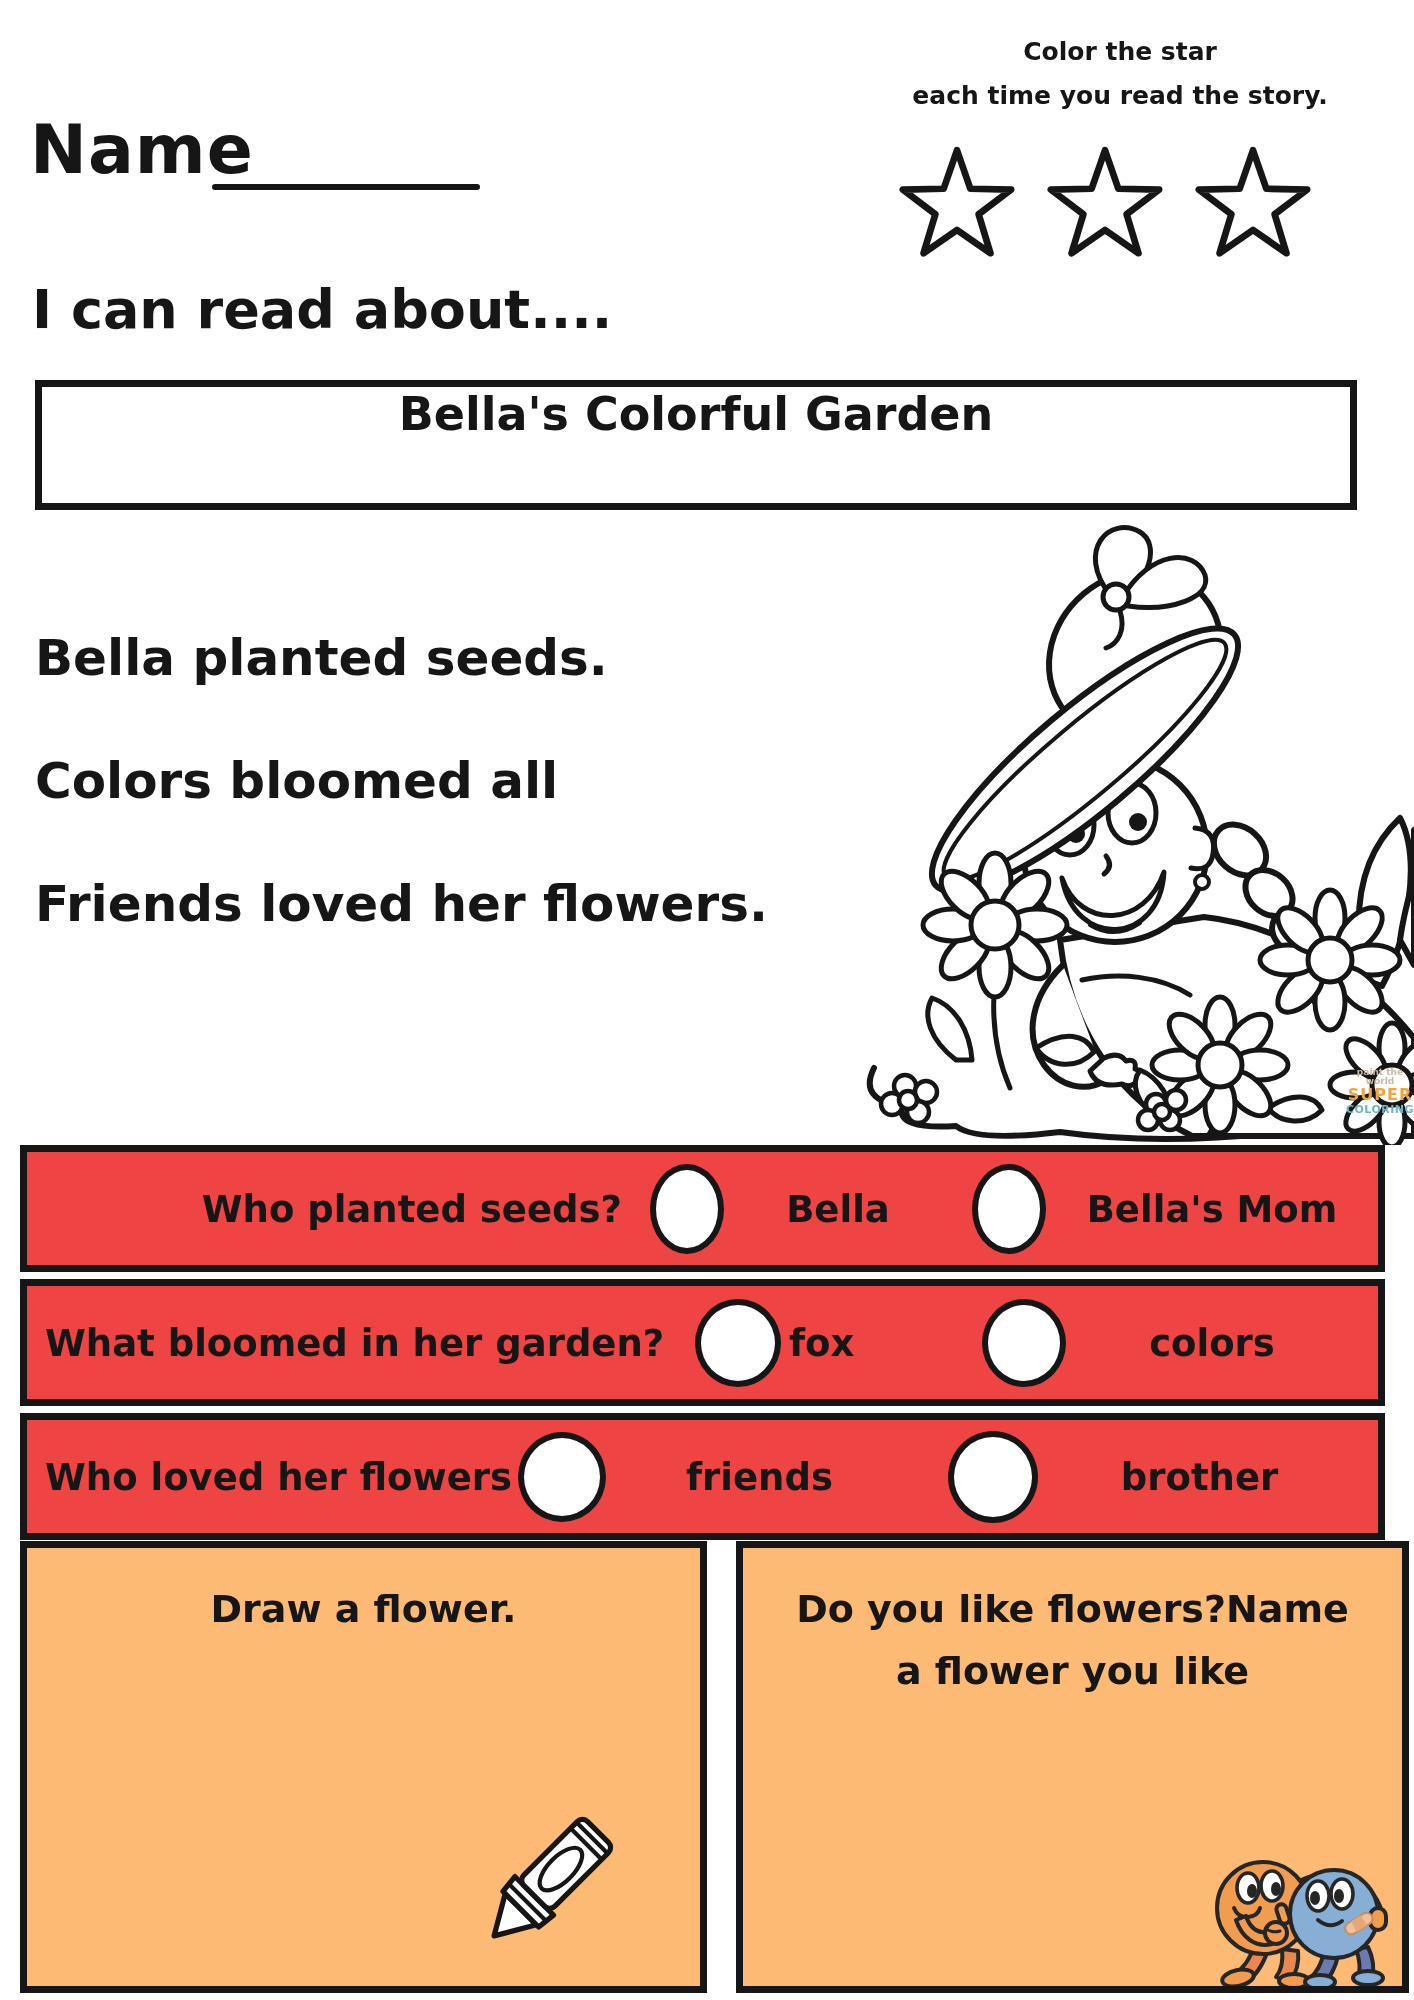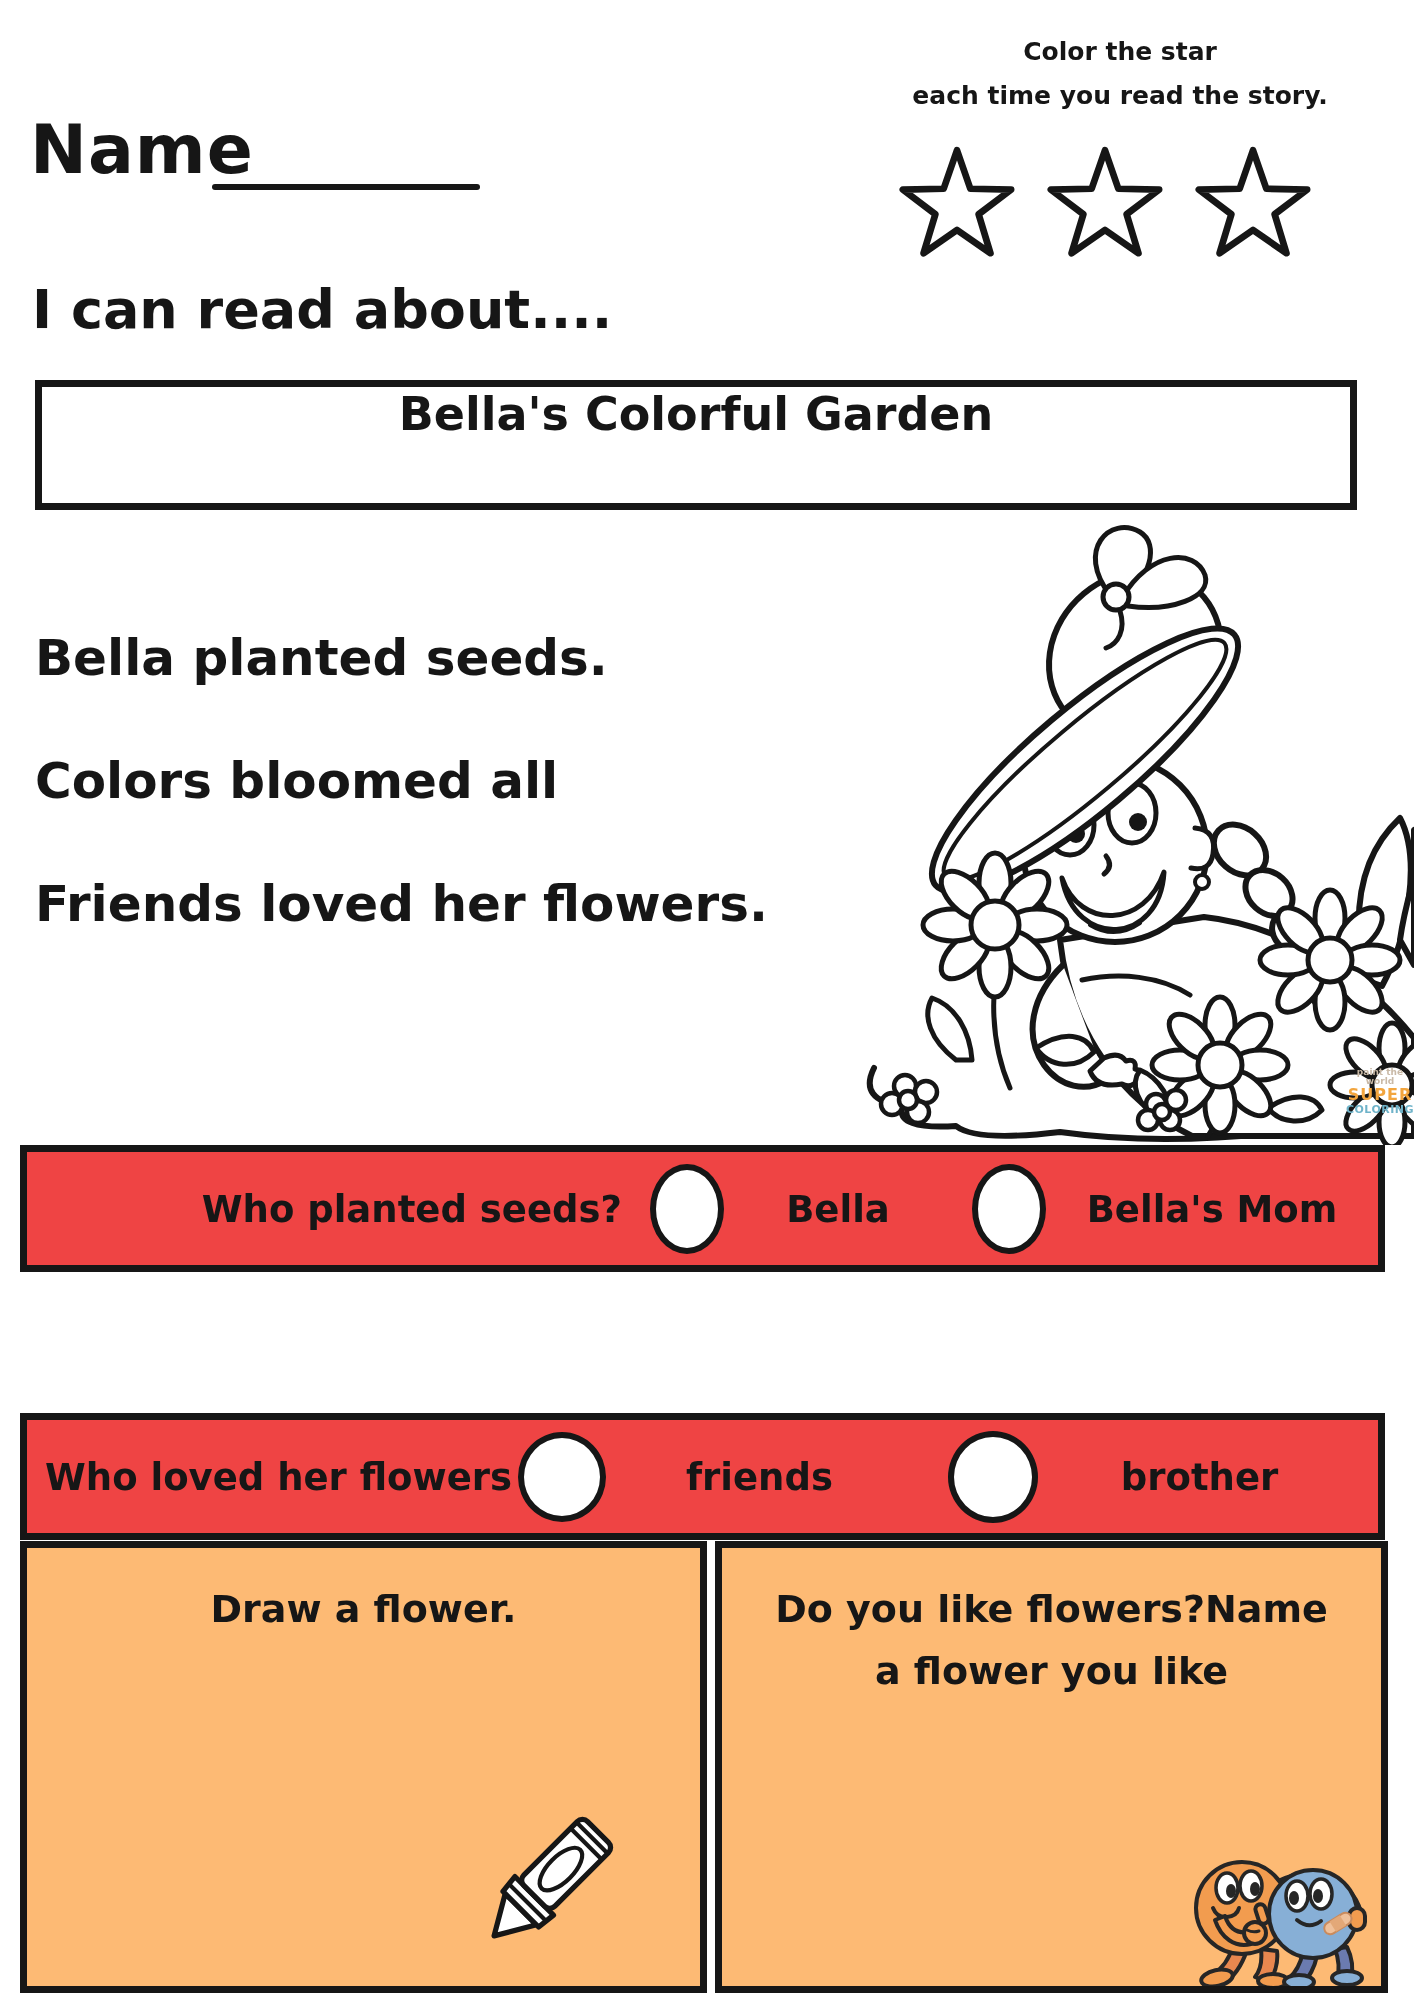--- a/index.html
+++ b/index.html
@@ -49,21 +49,21 @@
   #row2 .c2{left:955px;width:84px;height:88px;}
   #row2 .l2{left:1040px;width:290px;}
   #row3 .q-prompt{left:18px;text-align:left;}
   #row3 .c1{left:491px;width:88px;height:90px;}
   #row3 .l1{left:590px;width:285px;}
   #row3 .c2{left:921px;width:90px;height:92px;}
   #row3 .l2{left:1030px;width:285px;}
   
   .activity-box{position:absolute;top:1541px;height:452px;box-sizing:border-box;border:7px solid #161616;background:#fdba74;}
   .draw-box{left:20px;width:687px;}
-  .write-box{left:715px;width:673px;}
+  .write-box{left:736px;width:673px;}
   .box-prompt{position:absolute;top:30px;left:0;width:100%;text-align:center;font-size:38px;font-weight:700;line-height:62px;}
   .crayon{position:absolute;left:420px;top:225px;width:210px;height:210px;}
   .mascots{position:absolute;right:6px;bottom:0px;width:190px;height:150px;}
 </style>
 </head>
 <body>
 
 <div class="page">
 
   <div class="name-label">Name</div>
@@ -219,20 +219,27 @@
   </div>
 
   <div class="q-row" id="row1">
     <div class="q-prompt">Who planted seeds?</div>
     <span class="answer-circle c1"></span>
     <div class="opt-label l1">Bella</div>
     <span class="answer-circle c2"></span>
     <div class="opt-label l2">Bella's Mom</div>
   </div>
 
+  <div class="q-row" id="row2">
+    <div class="q-prompt">What bloomed in her garden?</div>
+    <span class="answer-circle c1"></span>
+    <div class="opt-label l1">fox</div>
+    <span class="answer-circle c2"></span>
+    <div class="opt-label l2">colors</div>
+  </div>
 
   <div class="q-row" id="row3">
     <div class="q-prompt">Who loved her flowers</div>
     <span class="answer-circle c1"></span>
     <div class="opt-label l1">friends</div>
     <span class="answer-circle c2"></span>
     <div class="opt-label l2">brother</div>
   </div>
 
   <div class="activity-box draw-box">

